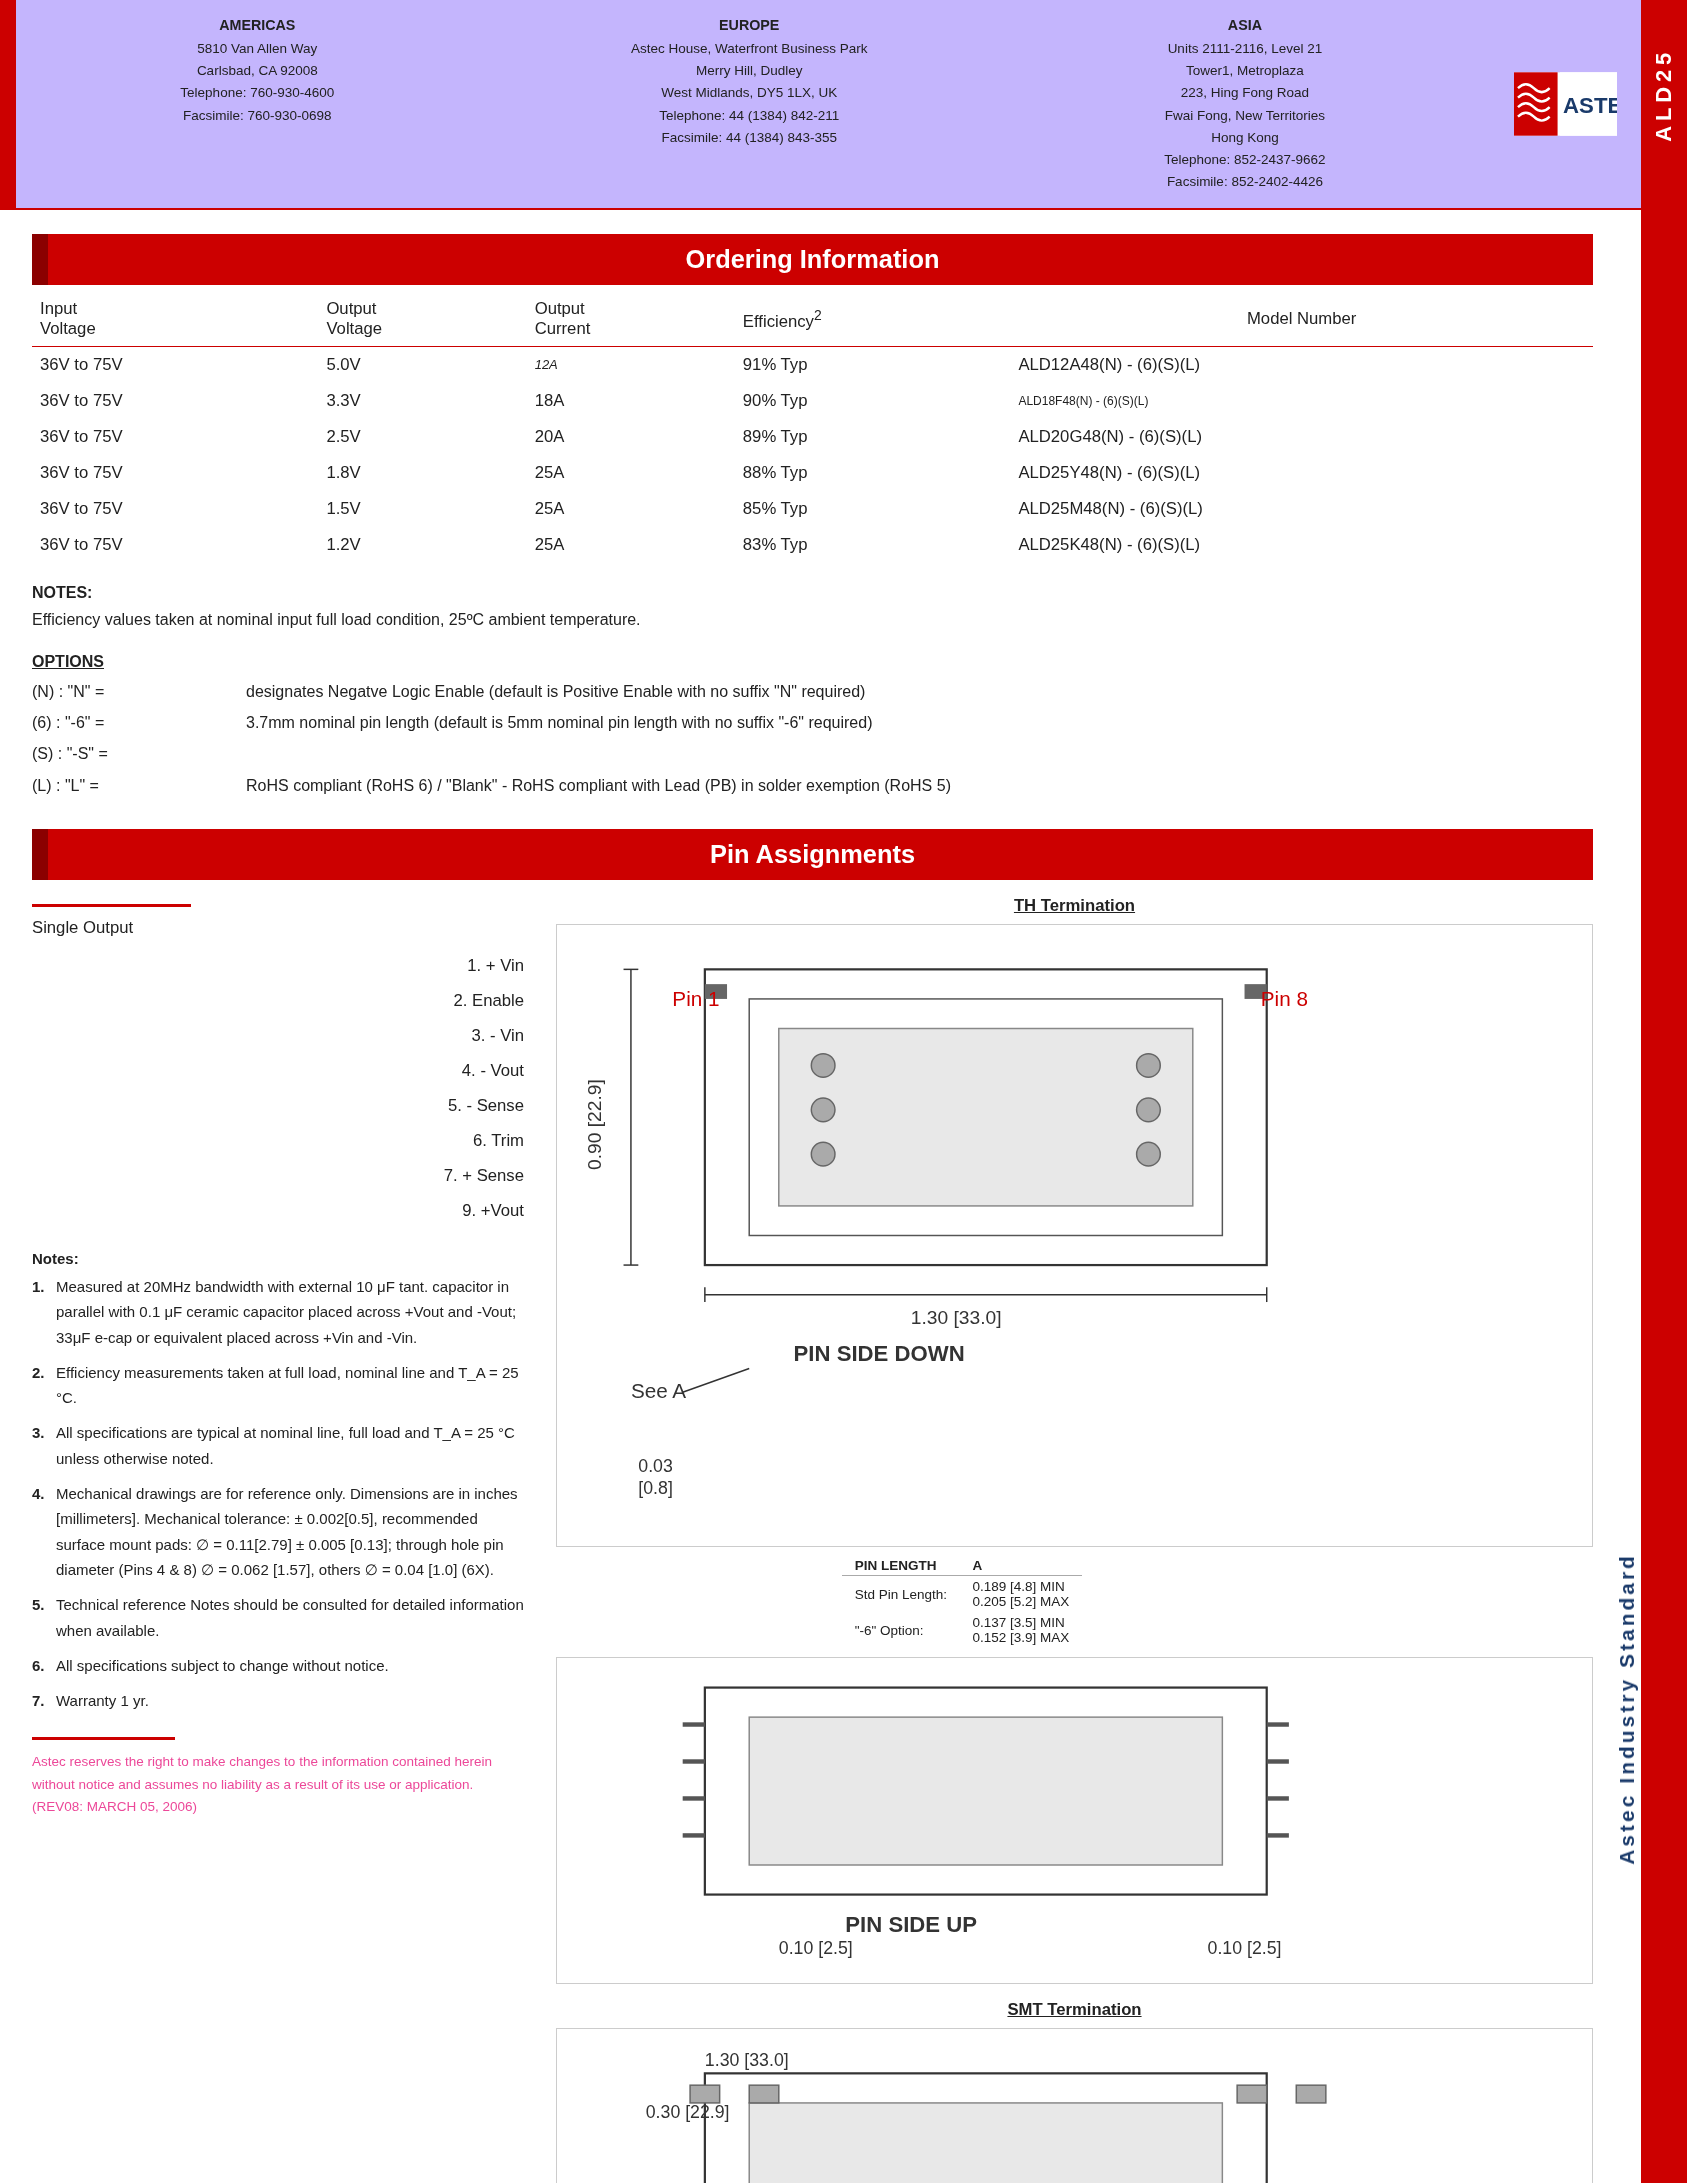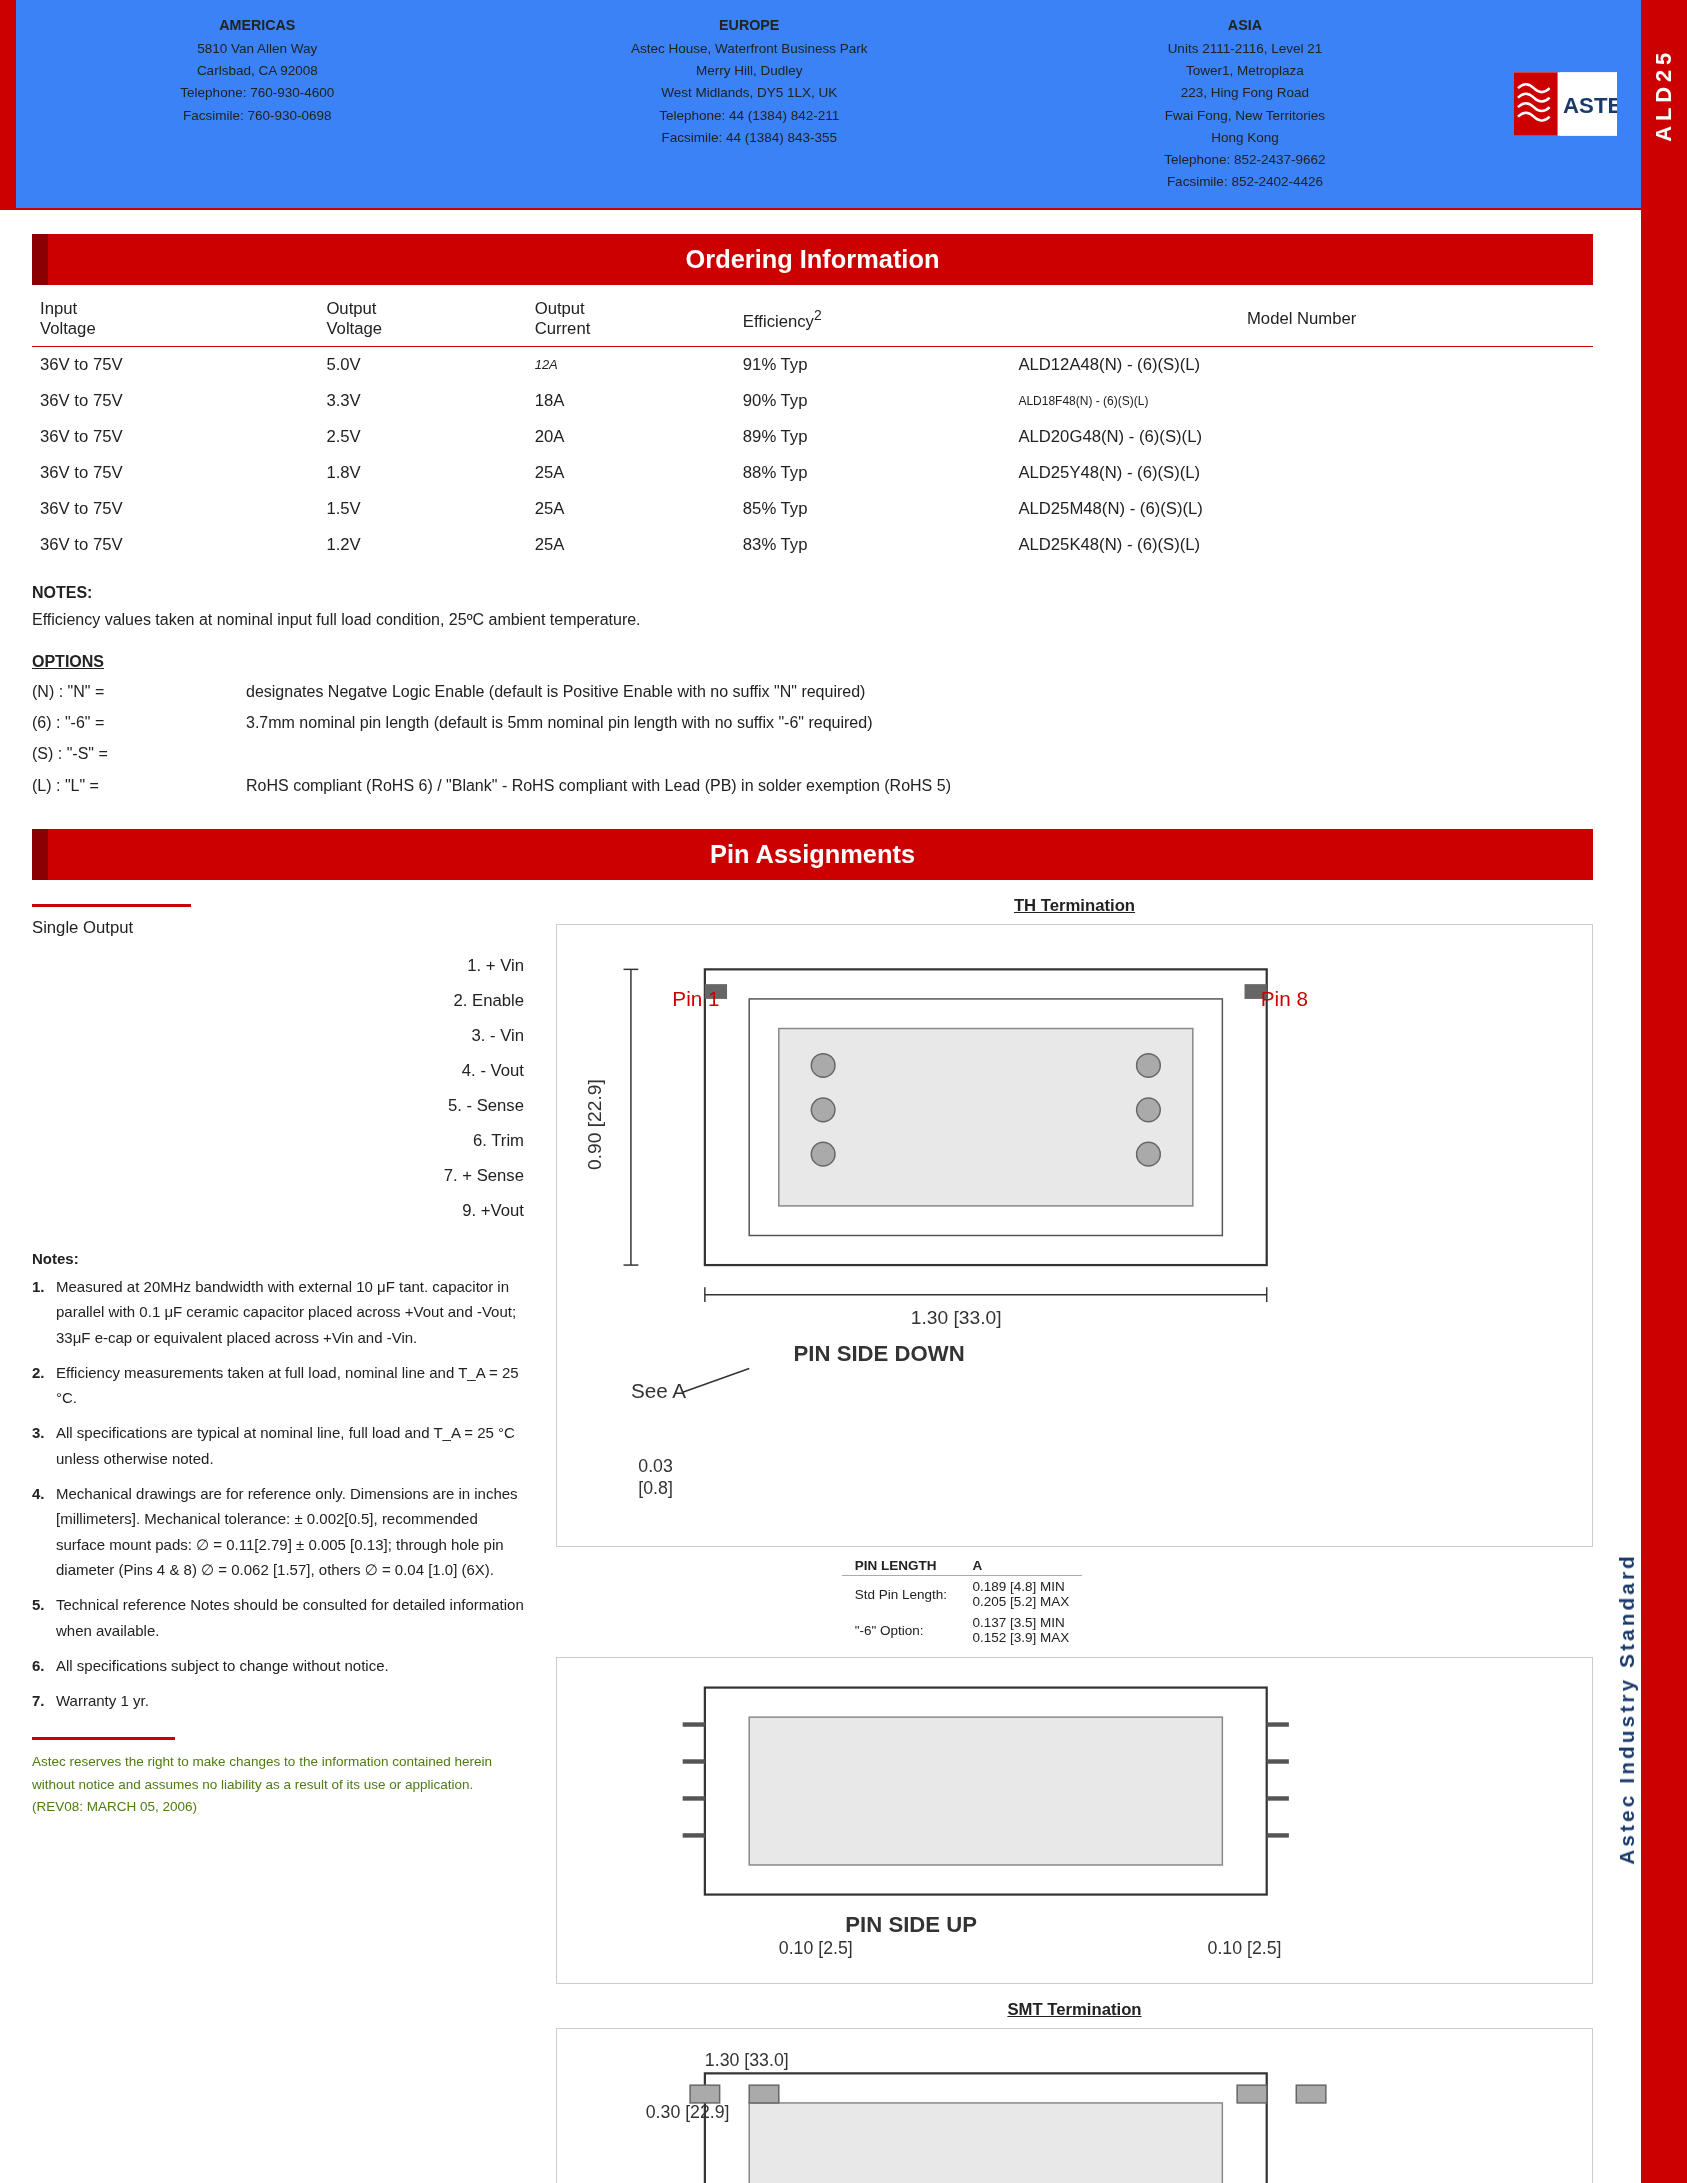--- a/index.html
+++ b/index.html
@@ -15,21 +15,21 @@
   </style>
 </head>
 <body>
 
 <div style="position:fixed;right:0;top:0;width:46px;height:100%;background:#c00;z-index:100;display:flex;flex-direction:column;align-items:center;justify-content:flex-start;padding-top:16px;">
   <span style="color:#fff;font-size:22px;font-weight:bold;writing-mode:vertical-rl;transform:rotate(180deg);letter-spacing:4.8px;margin-top:32px;">ALD25</span>
 </div>
 
 <div style="margin-right:46px;">
 
-<div style="display:flex;align-items:stretch;border-bottom:2.4px solid #c00;background:#3b82f6;">
+<div style="display:flex;align-items:stretch;border-bottom:2.4px solid #c00;background:#c4b5fd;">
   <div style="width:16px;background:#c00;flex-shrink:0;"></div>
   <div style="flex:1;display:flex;justify-content:space-around;padding:14.3px 16px 14.3px 16px;font-size:13.5px;line-height:1.65;">
     <div style="text-align:center;">
       <div style="font-weight:bold;font-size:14.3px;">AMERICAS</div>
       <div>5810 Van Allen Way</div>
       <div>Carlsbad, CA 92008</div>
       <div>Telephone: 760-930-4600</div>
       <div>Facsimile: 760-930-0698</div>
     </div>
     <div style="text-align:center;">
@@ -208,21 +208,21 @@
                 <span style="min-width: 24px; flex-shrink: 0; font-weight: bold;">6.</span>
                 <span>All specifications subject to change without notice.</span>
               </div>
               <div style="margin-bottom: 9.5px; display: flex;">
                 <span style="min-width: 24px; flex-shrink: 0; font-weight: bold;">7.</span>
                 <span>Warranty 1 yr.</span>
               </div>
             </div>
 
         <div style="width:143px;height:2.4px;background:#c00;margin:24px 0 11px 0;"></div>
-        <div style="font-size:13.5px;color:#4d7c0f;line-height:1.7;">Astec reserves the right to make changes to the information contained herein without notice and assumes no liability as a result of its use or application. (REV08: MARCH 05, 2006)</div>
+        <div style="font-size:13.5px;color:#ec4899;line-height:1.7;">Astec reserves the right to make changes to the information contained herein without notice and assumes no liability as a result of its use or application. (REV08: MARCH 05, 2006)</div>
       </div>
 
       <div style="flex:1;">
 
         <div style="text-align:center;font-size:16.7px;text-decoration:underline;font-weight:bold;margin-bottom:8px;">TH Termination</div>
         <div>
           <svg width="100%" viewBox="0 0 700 420" style="display:block;border:0.8px solid #ccc;background:#fff;font-size:22px">
 
             <rect x="100" y="30" width="380" height="200" fill="none" stroke="#333" stroke-width="1.5"></rect>
 

